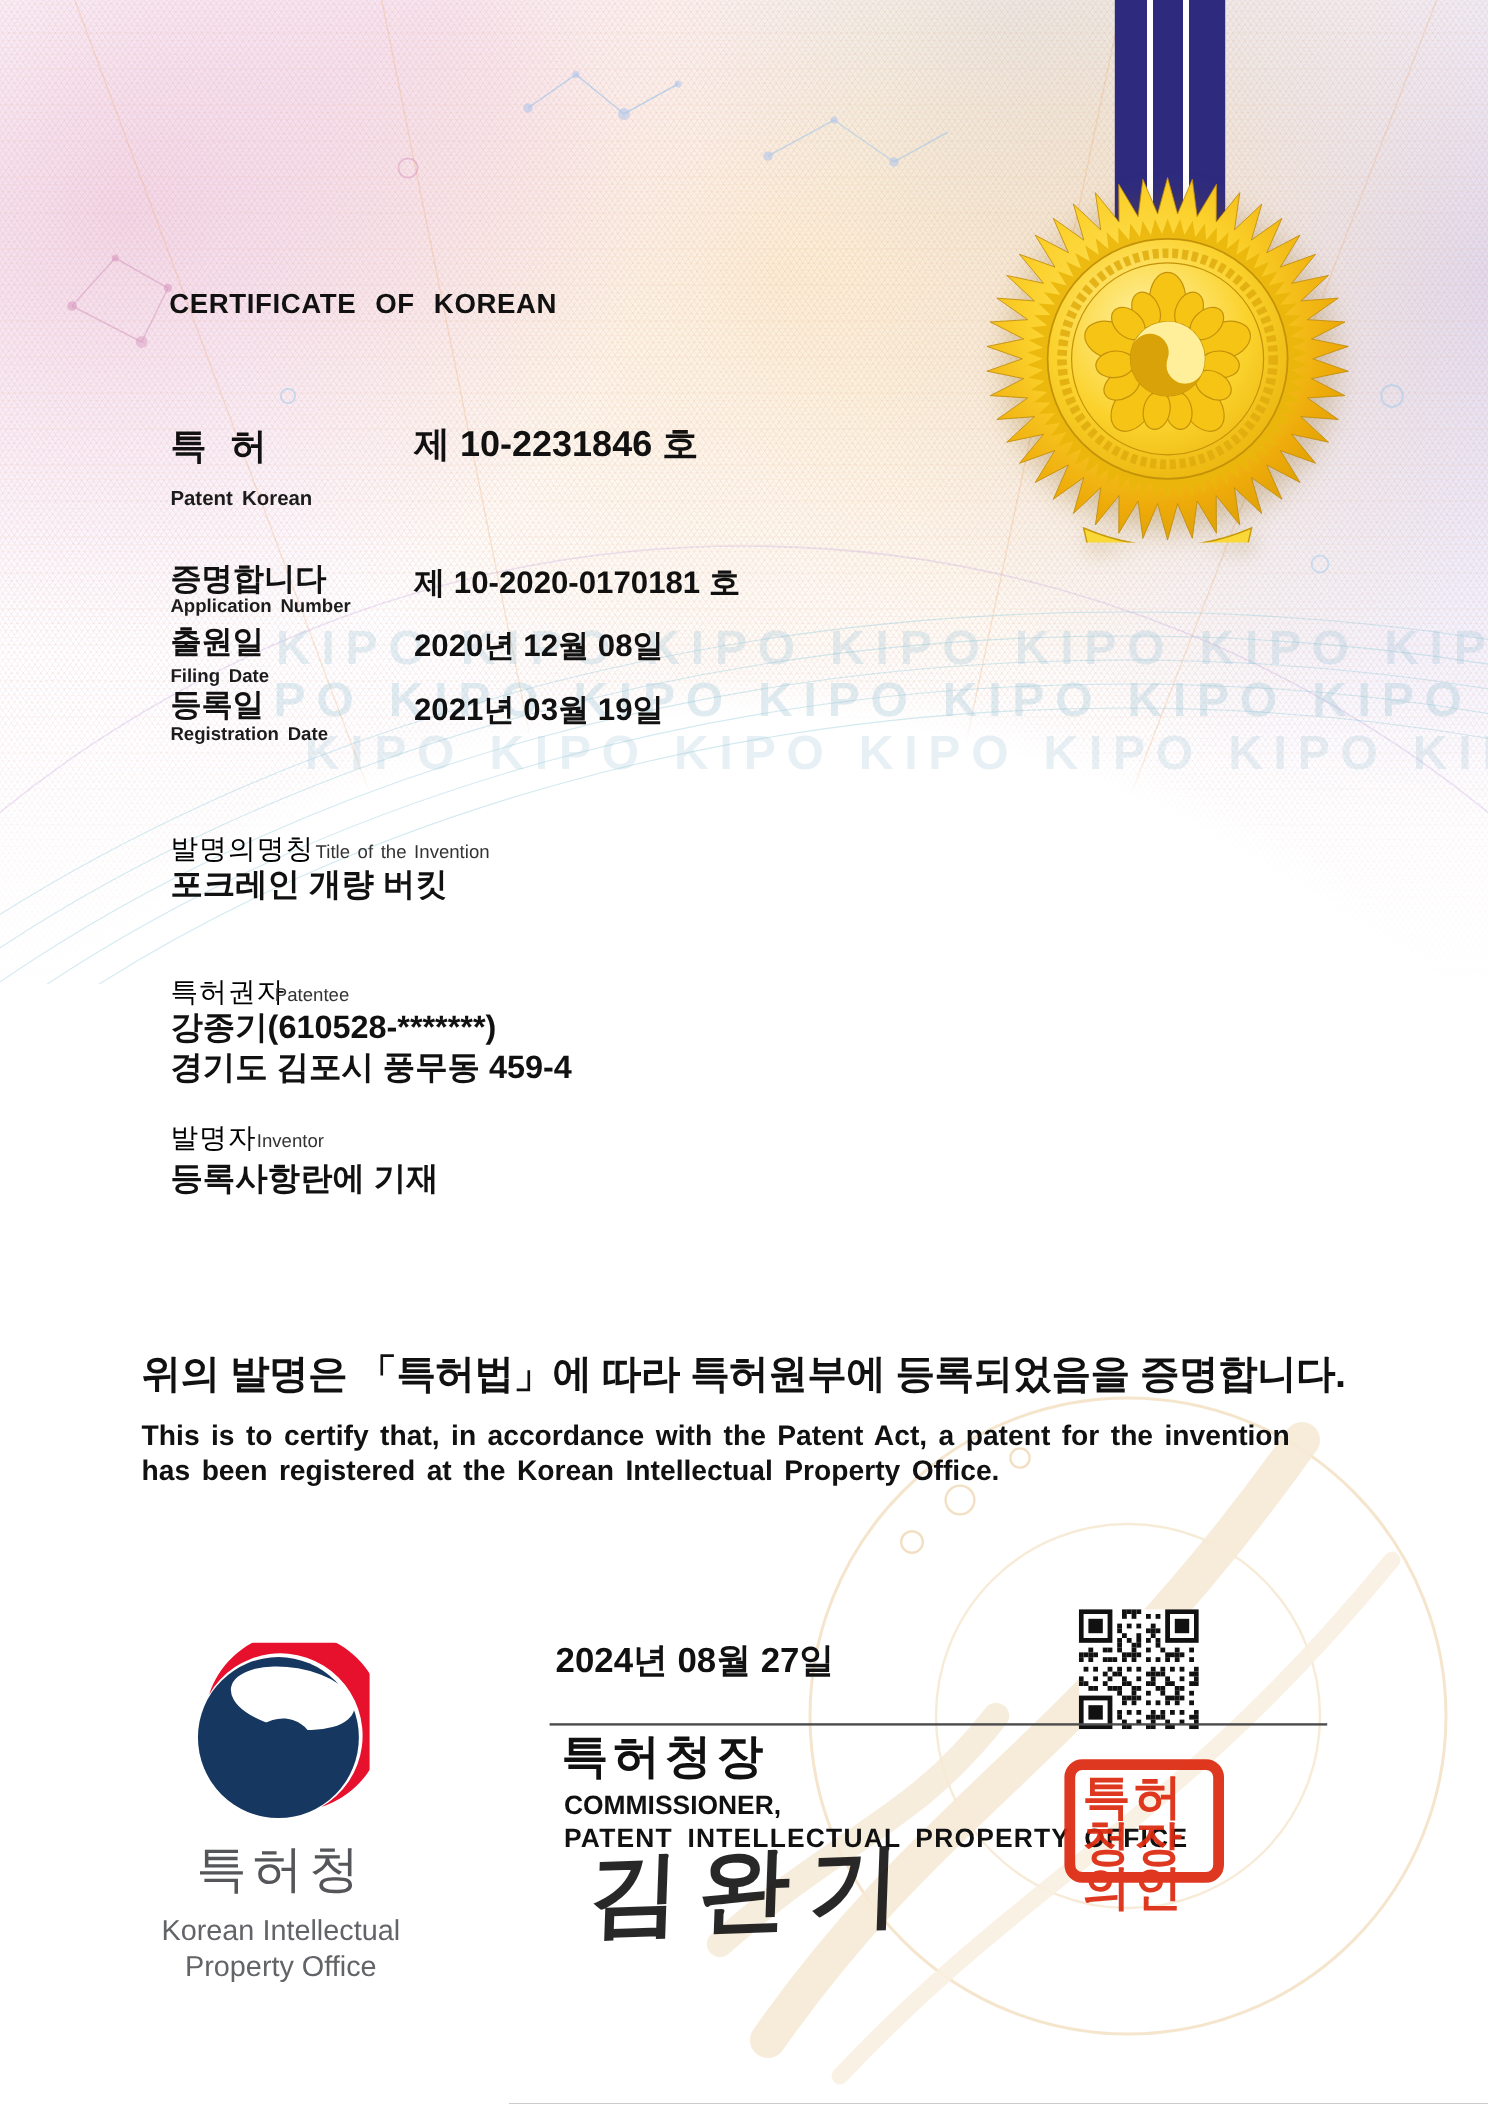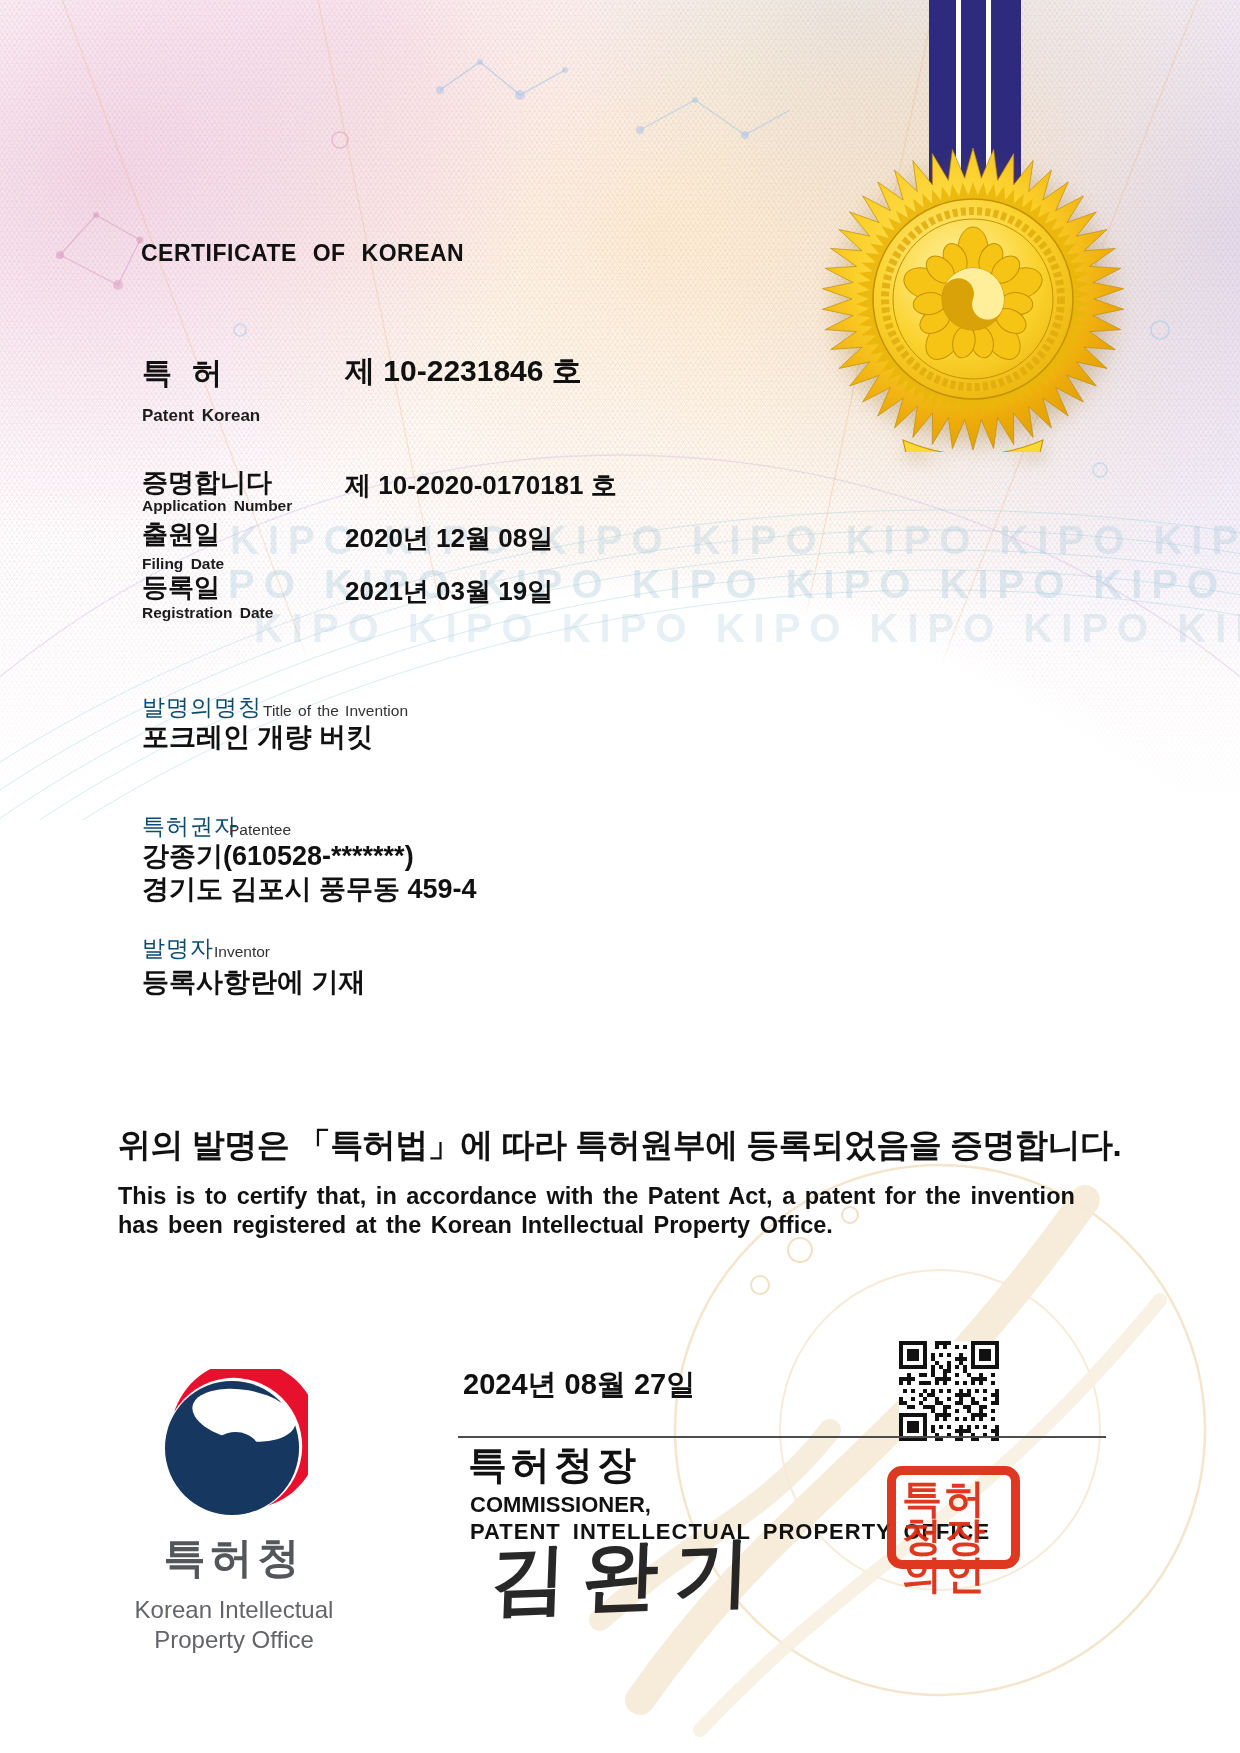--- a/index.html
+++ b/index.html
@@ -38,41 +38,41 @@
   .medal{position:absolute;left:820px;top:146px;z-index:8;filter:drop-shadow(2px 7px 8px rgba(140,95,0,.30));}
   
   .t{position:absolute;color:#111;white-space:nowrap;z-index:10;line-height:1.15;}
   .title-ko{left:140px;top:152px;font-size:58px;font-weight:800;letter-spacing:3px;}
   .title-en{left:141px;top:240px;font-size:23px;font-weight:700;letter-spacing:.5px;word-spacing:9px;}
   .lbl-big{font-size:30px;font-weight:800;}
   .lbl{font-size:26px;font-weight:700;}
   .sub{font-size:15.5px;font-weight:600;color:#1c1c1c;word-spacing:3px;}
   .val-big{font-size:30px;font-weight:700;}
   .val{font-size:26px;font-weight:700;}
-  .sec-lbl{font-size:23px;font-weight:400;color:#0c4a6e;letter-spacing:1px;}
+  .sec-lbl{font-size:23px;font-weight:400;color:#000000;letter-spacing:1px;}
   .sec-sub{font-size:15.5px;font-weight:500;color:#333;word-spacing:2px;}
   .sec-val{font-size:27px;font-weight:700;}
   .stmt-ko{left:118px;top:1126px;font-size:33px;font-weight:700;letter-spacing:-.5px;}
   .stmt-en{font-size:23.5px;font-weight:700;word-spacing:3px;}
   .issue-date{left:463px;top:1368px;font-size:29px;font-weight:600;}
   .qr{position:absolute;left:899px;top:1341px;z-index:10;}
   .qr-caption{position:absolute;left:1003px;top:1382px;width:180px;z-index:10;text-align:center;
     font-size:16px;font-weight:500;color:#111;line-height:1.85;white-space:nowrap;}
   .hr{position:absolute;left:458px;top:1436px;width:648px;height:2px;background:#4d4d4d;z-index:10;}
   .comm-ko{left:468px;top:1443px;font-size:39px;font-weight:800;letter-spacing:4px;}
   .comm-en1{left:470px;top:1492px;font-size:22px;font-weight:700;}
   .comm-en2{left:470px;top:1519px;font-size:22px;font-weight:700;letter-spacing:1px;word-spacing:5px;}
   .signature{left:492px;top:1536px;font-size:76px;font-weight:700;letter-spacing:16px;color:#161616;
     transform:rotate(-2deg) skewX(-4deg);transform-origin:left top;opacity:.92;z-index:11;}
   .seal{position:absolute;left:887px;top:1466px;width:133px;height:103px;box-sizing:border-box;z-index:12;
     border:9px solid #dd2a10;border-radius:15px;color:#dd2a10;font-weight:700;font-size:40px;line-height:.95;
     letter-spacing:3px;word-break:break-all;padding:4px 0 0 6px;opacity:.93;}
   
   .logo-svg{position:absolute;left:159px;top:1369px;z-index:10;}
-  .logo-ko{left:58px;top:1534px;width:352px;text-align:center;font-size:42px;font-weight:700;color:#55565a;letter-spacing:5px;}
+  .logo-ko{left:58px;top:1534px;width:352px;text-align:center;font-size:42px;font-weight:400;color:#55565a;letter-spacing:5px;}
   .logo-en{left:58px;width:352px;text-align:center;font-size:24px;font-weight:500;color:#636468;}
 </style>
 </head>
 <body>
 
 <div class="page">
 
   <div class="bg-tint"></div>
   <div class="bg-pattern"></div>
 

